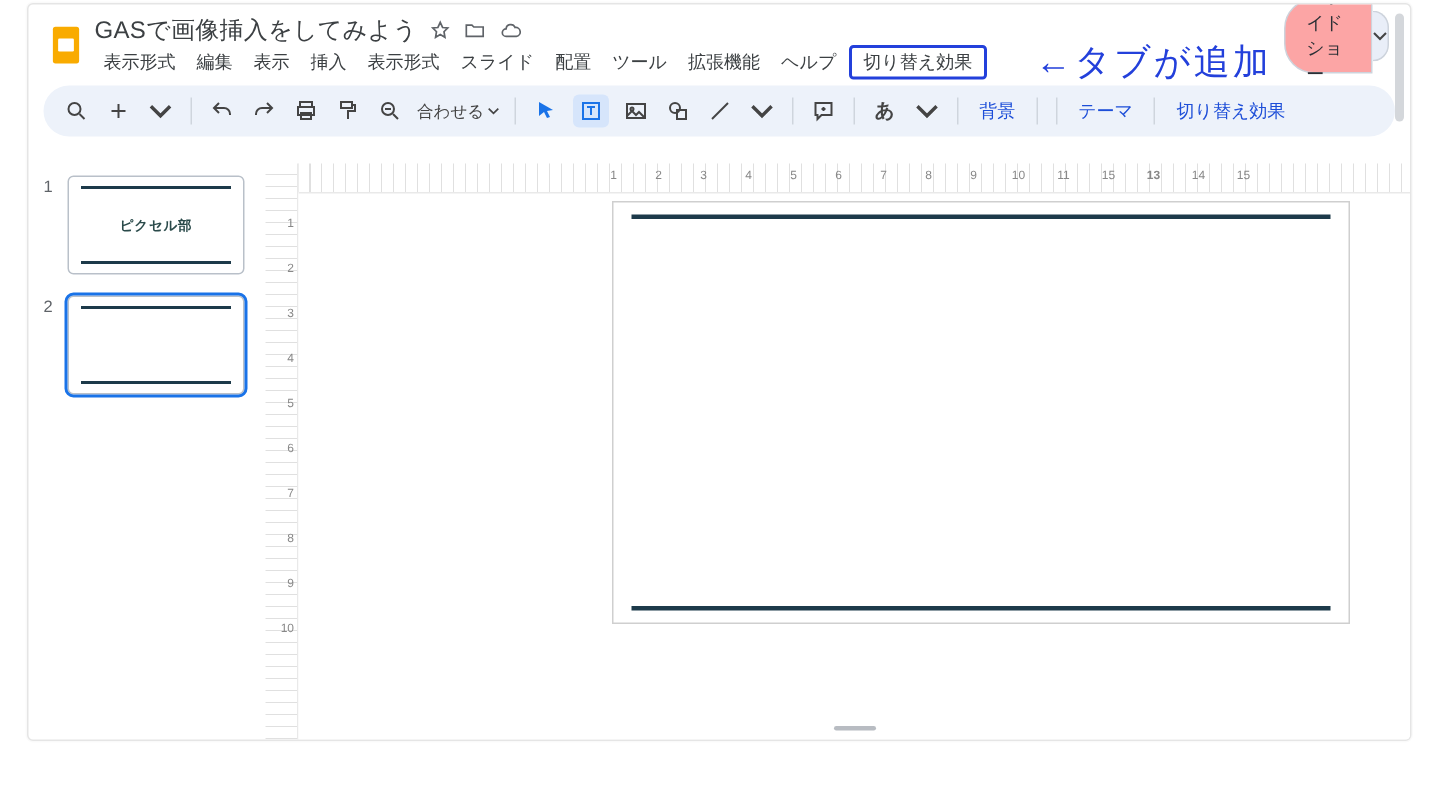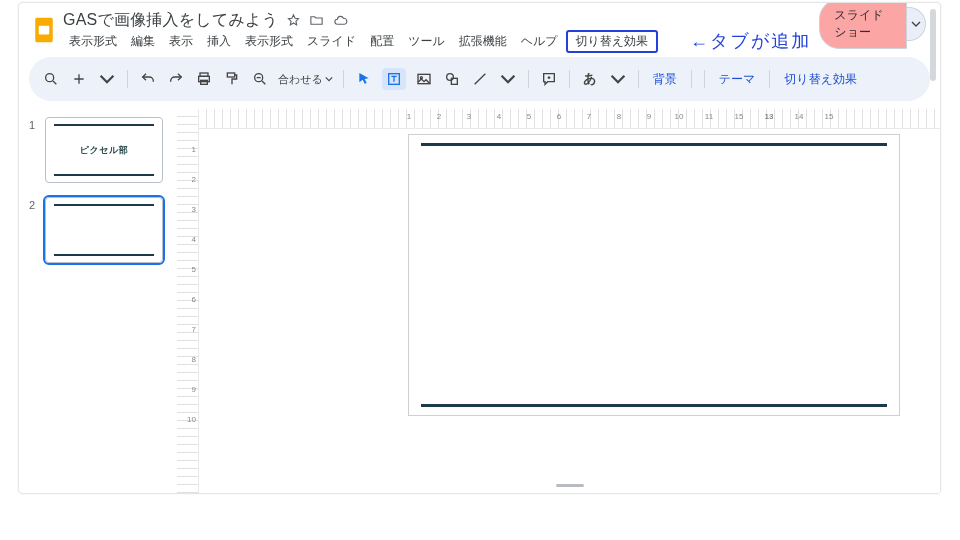--- a/index.html
+++ b/index.html
@@ -16,25 +16,25 @@
 .titlebar{display:flex;align-items:center;gap:8px;padding:6px 14px 0 14px}
 .app-icon{width:26px;height:34px;display:flex;align-items:center;justify-content:center}
 .app-icon svg{width:22px;height:28px}
 .title-stack{display:flex;flex-direction:column;gap:0}
 .title-row{display:flex;align-items:center;gap:8px;height:22px}
 .doc-title{font-size:16px;color:var(--text);letter-spacing:.2px}
 .tb-icon{color:#5f6368;display:inline-flex;align-items:center}
 .menu-row{display:flex;align-items:center;gap:2px;height:20px;font-size:12px;color:var(--text);flex-wrap:nowrap}
 .menu-item{padding:2px 6px;border-radius:3px;white-space:nowrap}
 .menu-item.boxed{border:2px solid var(--annotation);padding:1px 8px}
-.annotation{color:var(--annotation);font-size:18px;letter-spacing:2px;white-space:nowrap}
+.annotation{color:var(--annotation);font-size:24px;letter-spacing:2px;white-space:nowrap}
 .header-right{margin-left:auto;display:flex;align-items:center;gap:0;height:34px;margin-top:-12px}
 .pill{border:1px solid #cdd3dc;background:#fca5a5;color:#2a2f35;border-radius:20px 0 0 20px;height:50px;display:flex;align-items:center;padding:0 14px;font-size:12px}
 .pill-dd{border:1px solid #cdd3dc;border-left:none;background:#e9eef8;width:28px;height:34px;border-radius:0 20px 20px 0;display:flex;align-items:center;justify-content:center}
-.toolbar{margin:6px 10px 0 10px;background:var(--toolbar-bg);border-radius:22px;height:44px;display:flex;align-items:center;gap:8px;padding:0 12px;font-size:12px;color:var(--text-light);position:relative}
+.toolbar{margin:6px 10px 0 10px;background:var(--toolbar-bg);border-radius:22px;height:34px;display:flex;align-items:center;gap:8px;padding:0 12px;font-size:12px;color:var(--text-light);position:relative}
 .tool{display:inline-flex;align-items:center;justify-content:center;min-width:20px;height:22px;padding:0 2px;color:#444}
 .tool svg{width:16px;height:16px}
 .divider{width:1px;height:18px;background:#cfd5dd;margin:0 2px}
 .zoom{display:flex;align-items:center;gap:2px;font-size:11px;color:#444}
 .text-tool{font-size:12px;color:#1d4ed8;padding:0 4px}
 .workspace{position:absolute;top:106px;left:0;right:0;bottom:0;display:flex}
 .thumbs{width:158px;padding:8px 6px 0 10px}
 .thumb-row{display:flex;gap:6px;margin-bottom:14px}
 .thumb-num{width:10px;font-size:11px;color:#5f6368;padding-top:2px}
 .thumb{width:118px;height:66px;border:1px solid #b9c0c9;border-radius:4px;background:#fff;position:relative;overflow:hidden}

